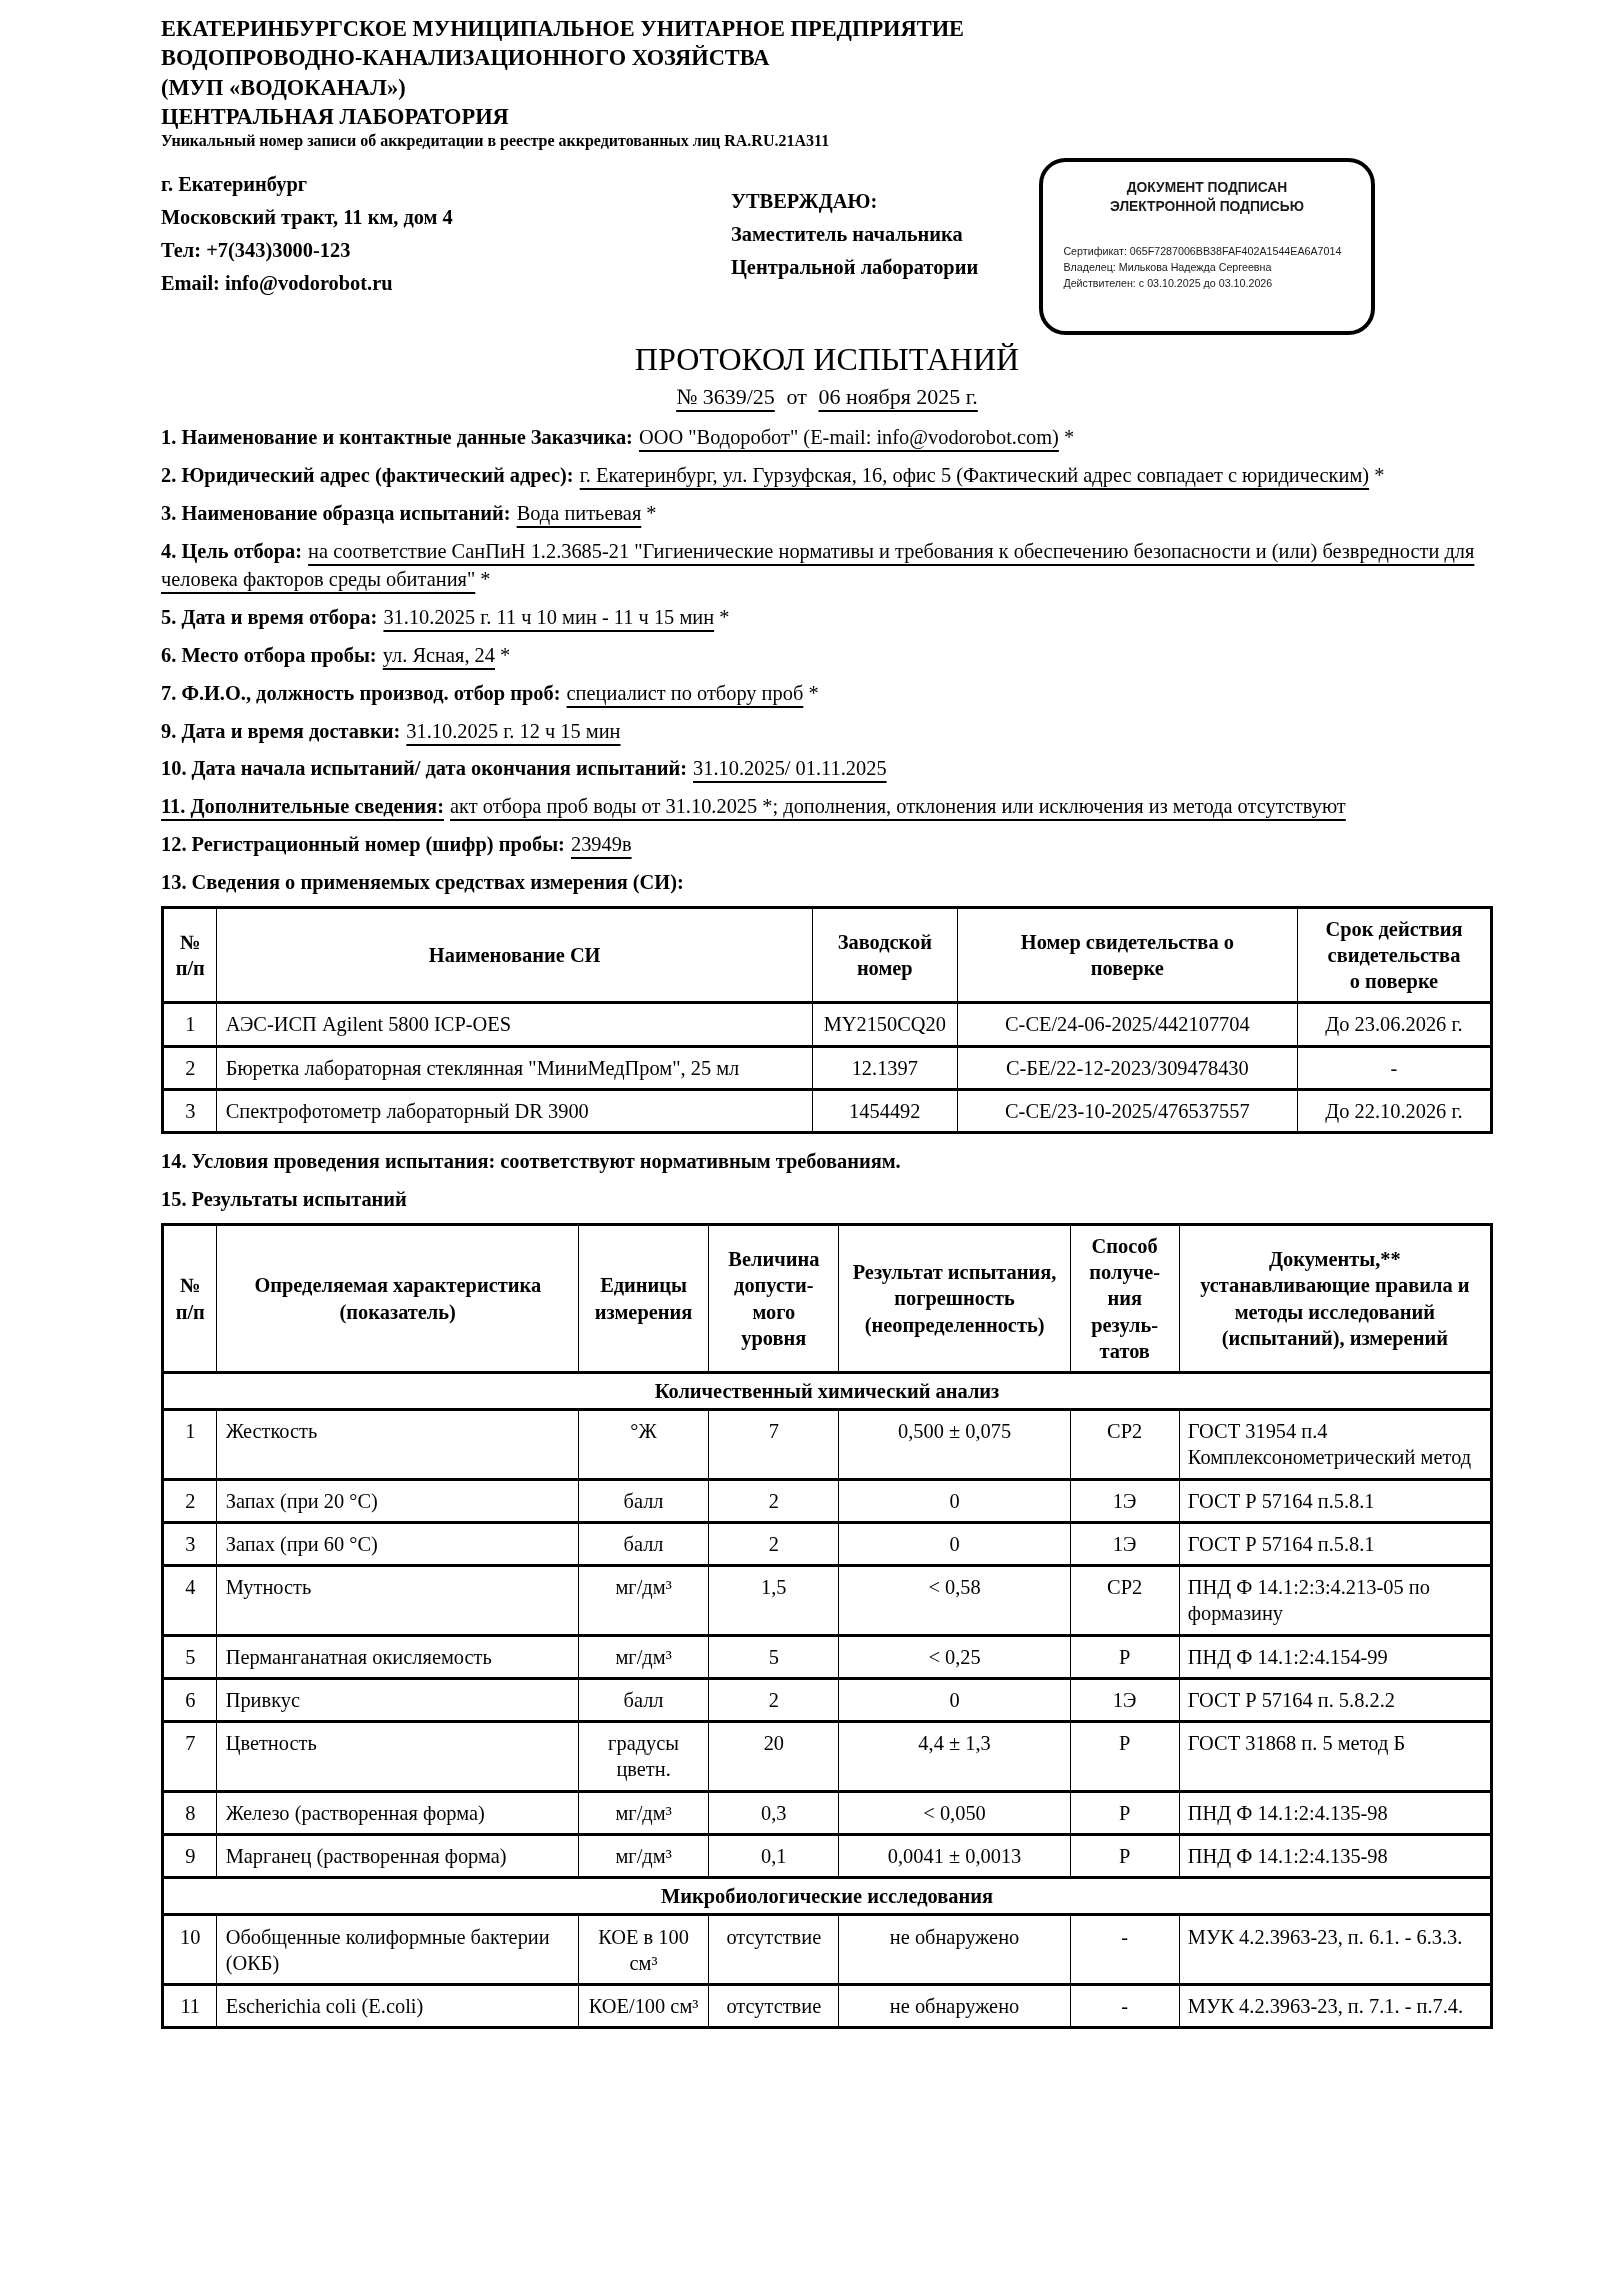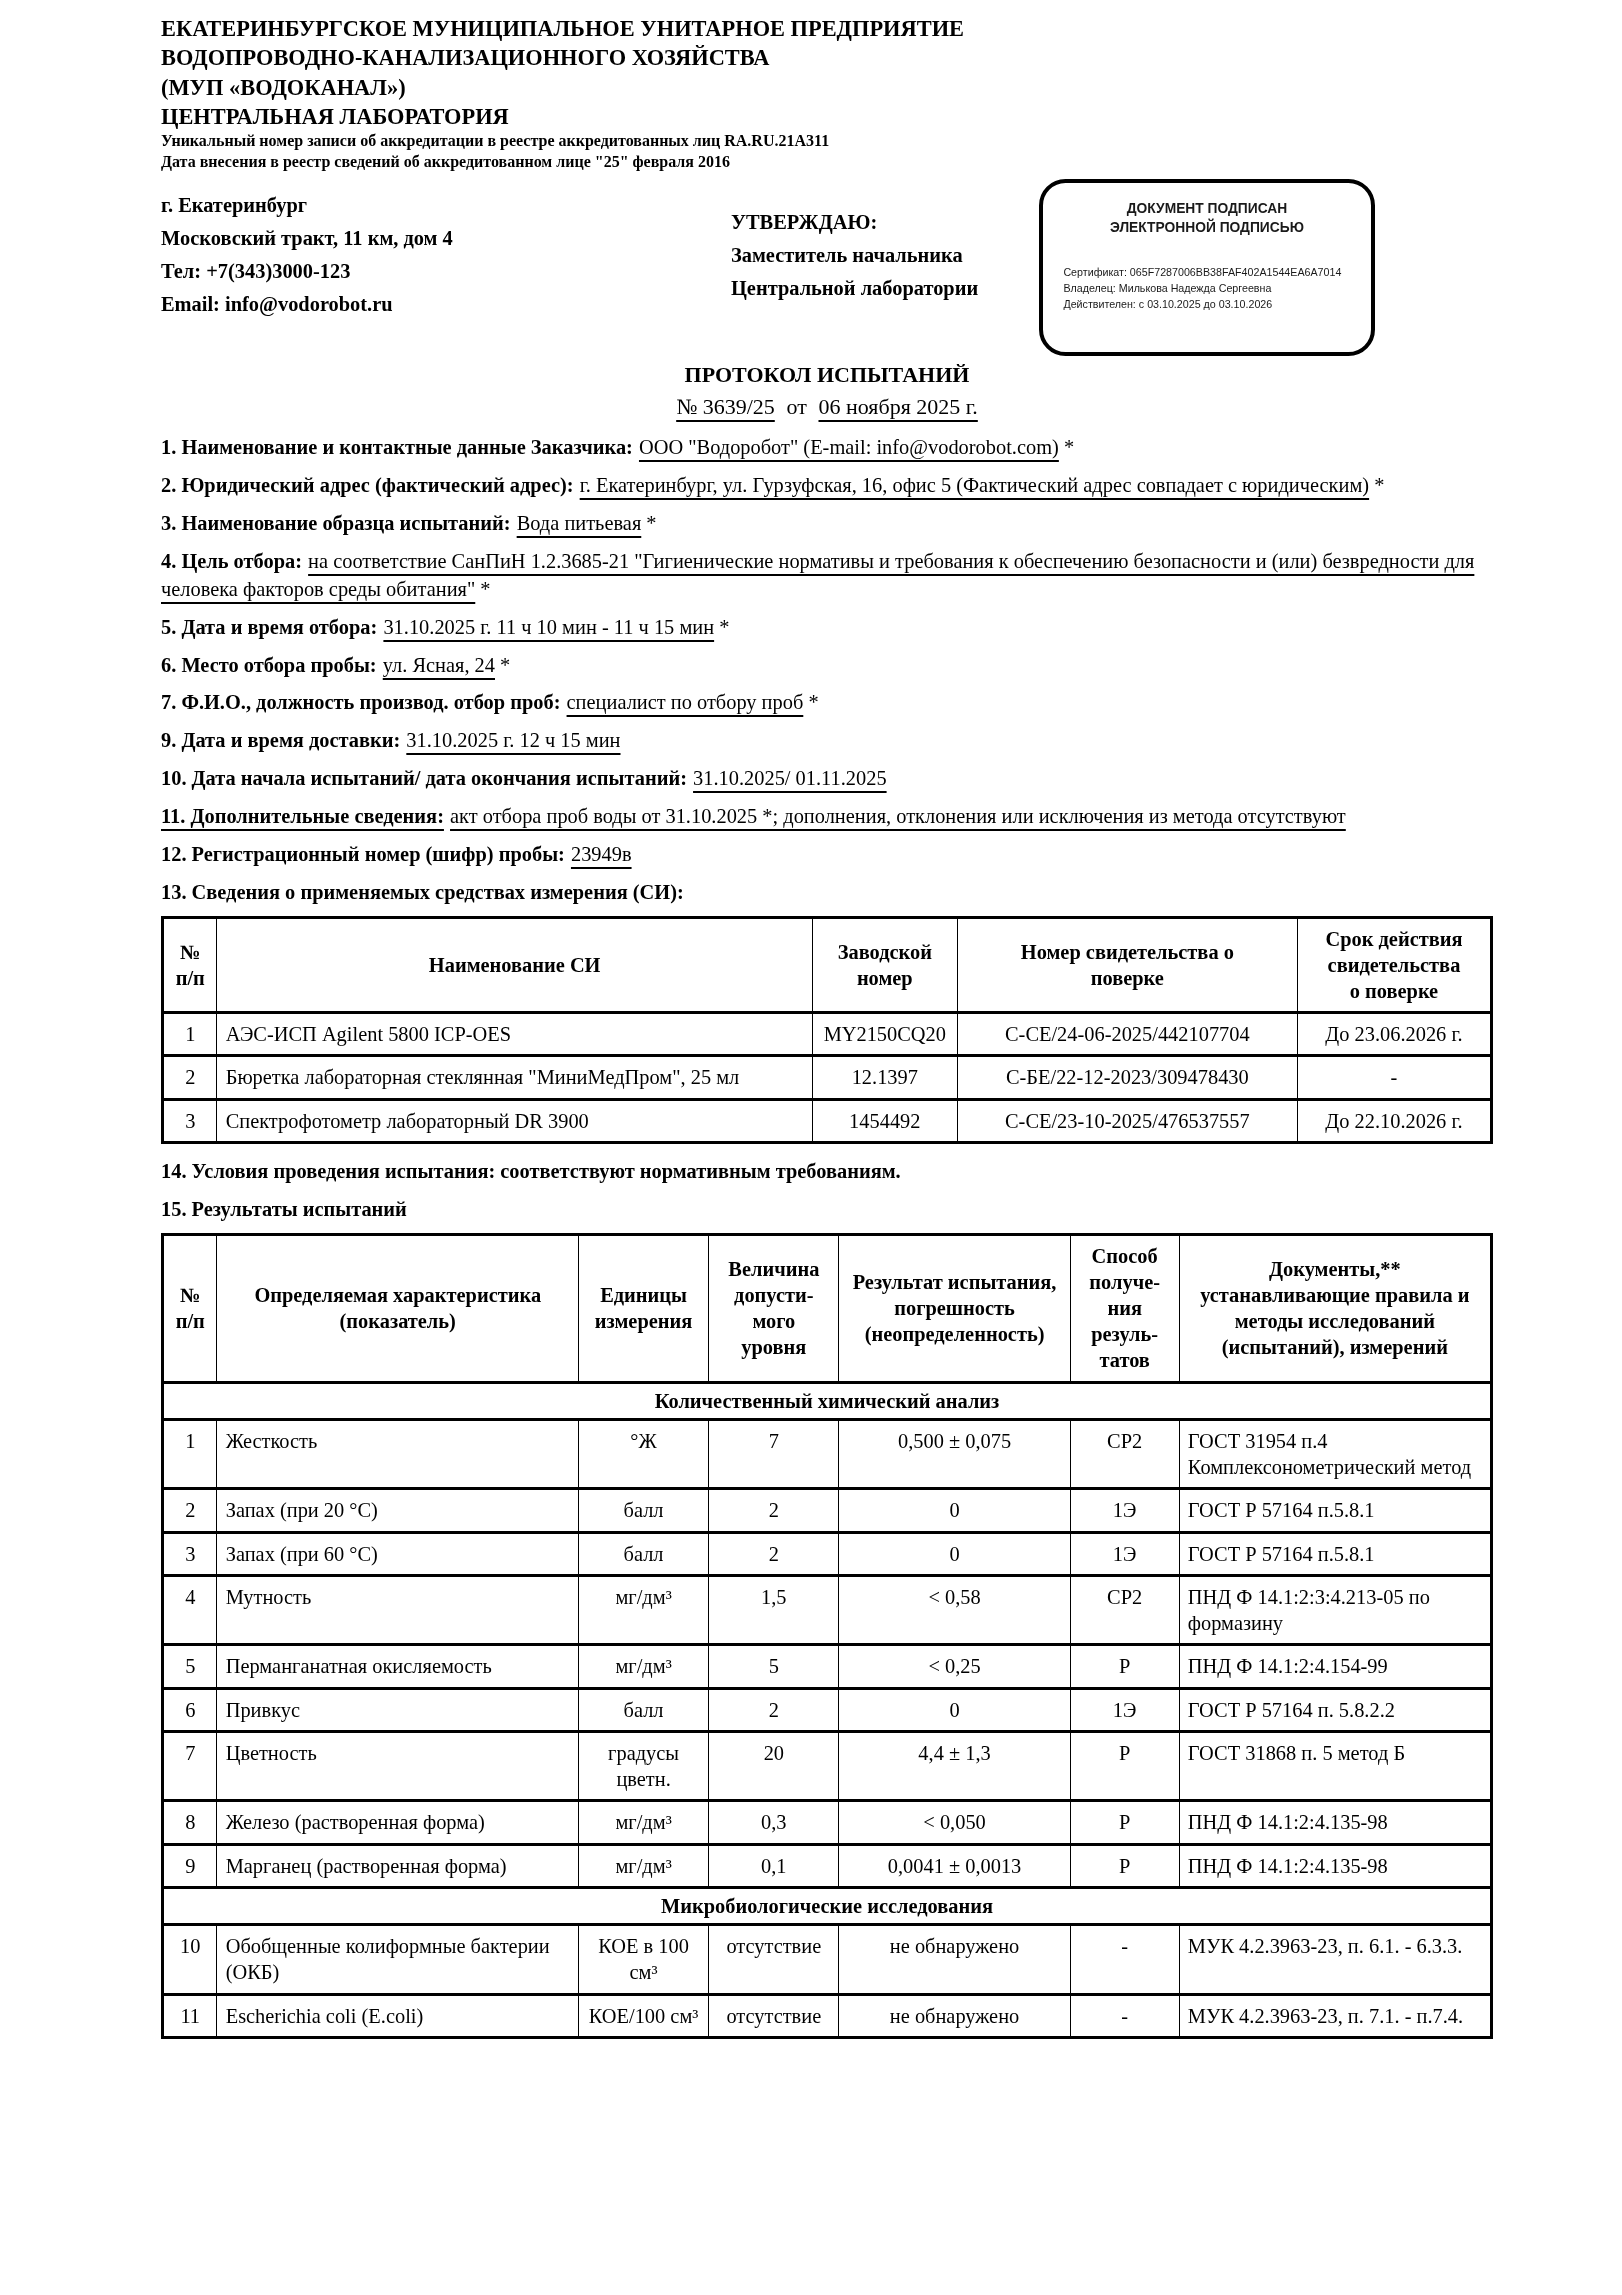--- a/index.html
+++ b/index.html
@@ -33,21 +33,21 @@
     border: 4.6px solid #000;
     border-radius: 26.5px;
     background: #fff;
     font-family: "Liberation Sans", "DejaVu Sans", sans-serif;
     padding: 17.3px 20.4px 10.2px 20.4px;
   }
   .stamp-title { text-align: center; font-size: 13.8px; font-weight: bold; line-height: 1.35; color: #1a1a1a; }
   .stamp-lines { margin-top: 26.5px; font-size: 10.7px; line-height: 1.5; color: #1a1a1a; }
 
   
-  .protocol-title { text-align: center; font-size: 22px; font-weight: bold; margin: 8.2px 0 6.1px 0; }
+  .protocol-title { text-align: center; font-size: 32px; font-weight: normal; margin: 8.2px 0 6.1px 0; }
   .protocol-number { text-align: center; font-size: 22px; margin: 0 0 13.3px 0; }
   .protocol-number .seg { margin: 0 3.1px; }
 
   
   .item { margin: 0 0 9.7px 0; line-height: 1.38; }
   .lbl { font-weight: bold; margin-right: 6.1px; }
   .val { text-decoration: underline; text-decoration-thickness: 2px; text-underline-offset: 5.6px; }
   .u   { text-decoration: underline; text-decoration-thickness: 2px; text-underline-offset: 5.6px; }
   .suffix { text-decoration: none; }
 
@@ -81,21 +81,20 @@
 <body>
 
 <div class="page">
 
   <div class="org-header">
     <div class="org-line">ЕКАТЕРИНБУРГСКОЕ МУНИЦИПАЛЬНОЕ УНИТАРНОЕ ПРЕДПРИЯТИЕ</div>
     <div class="org-line">ВОДОПРОВОДНО-КАНАЛИЗАЦИОННОГО ХОЗЯЙСТВА</div>
     <div class="org-line">(МУП «ВОДОКАНАЛ»)</div>
     <div class="org-line">ЦЕНТРАЛЬНАЯ ЛАБОРАТОРИЯ</div>
     <div class="accr-line">Уникальный номер записи об аккредитации в реестре аккредитованных лиц RA.RU.21A311</div>
-    <div class="accr-line">Дата внесения в реестр сведений об аккредитованном лице  "25" февраля 2016</div>
   </div>
 
   <div class="header-row">
     <div class="contact-block">
       <div>г. Екатеринбург</div>
       <div>Московский тракт, 11 км, дом 4</div>
       <div>Тел: +7(343)3000-123</div>
       <div>Email: info@vodorobot.ru</div>
     </div>
     <div class="approve-block">

